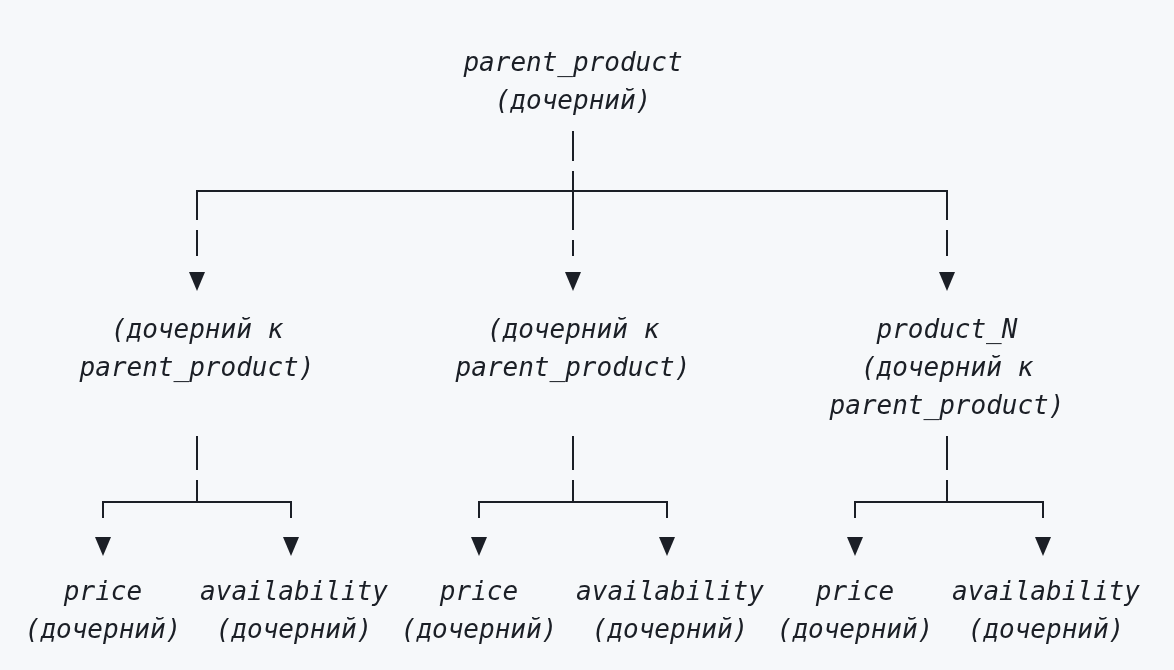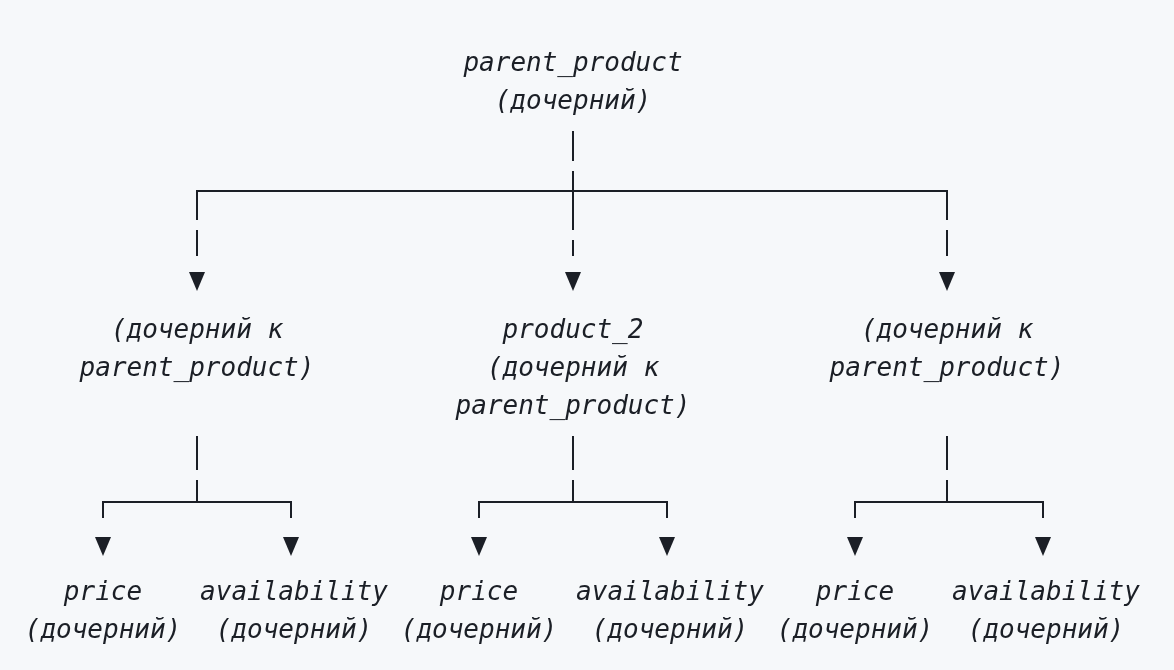--- a/index.html
+++ b/index.html
@@ -72,25 +72,25 @@
 
   <div class="arrow" style="left:197px; top:272px;"></div>
   <div class="arrow" style="left:573px; top:272px;"></div>
   <div class="arrow" style="left:947px; top:272px;"></div>
 
   <div class="node" style="left:197px; top:310px;">
     <div>(дочерний к</div>
     <div>parent_product)</div>
   </div>
   <div class="node" style="left:573px; top:310px;">
-    <div>product_2</div>
     <div>(дочерний к</div>
     <div>parent_product)</div>
   </div>
   <div class="node" style="left:947px; top:310px;">
+    <div>product_N</div>
     <div>(дочерний к</div>
     <div>parent_product)</div>
   </div>
 
   <div class="vline vdash-long" style="left:197px; top:436px; height:66px;"></div>
   <div class="vline vdash-long" style="left:573px; top:436px; height:66px;"></div>
   <div class="vline vdash-long" style="left:947px; top:436px; height:66px;"></div>
 
   <div class="hline" style="left:102px; top:501px; width:190px;"></div>
   <div class="hline" style="left:478px; top:501px; width:190px;"></div>

